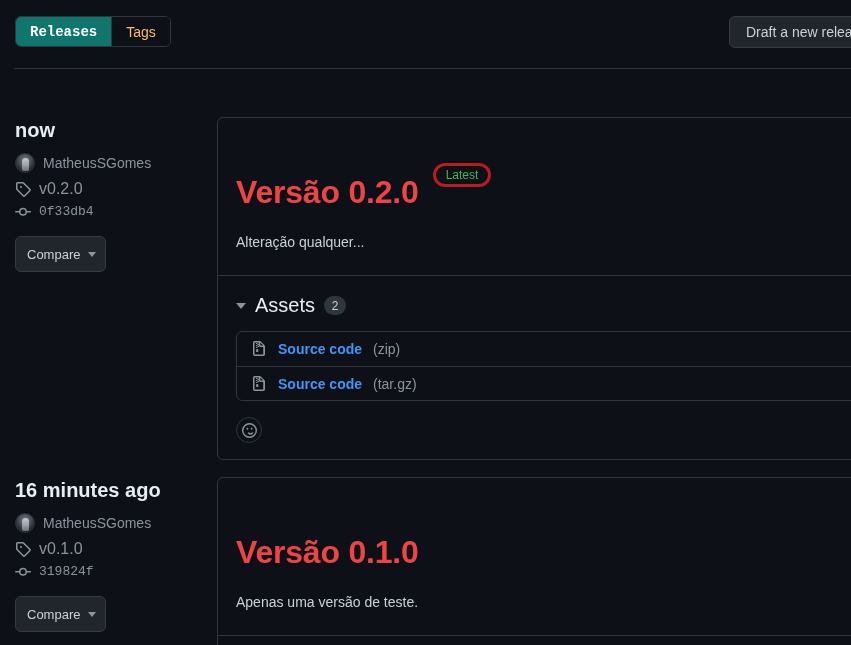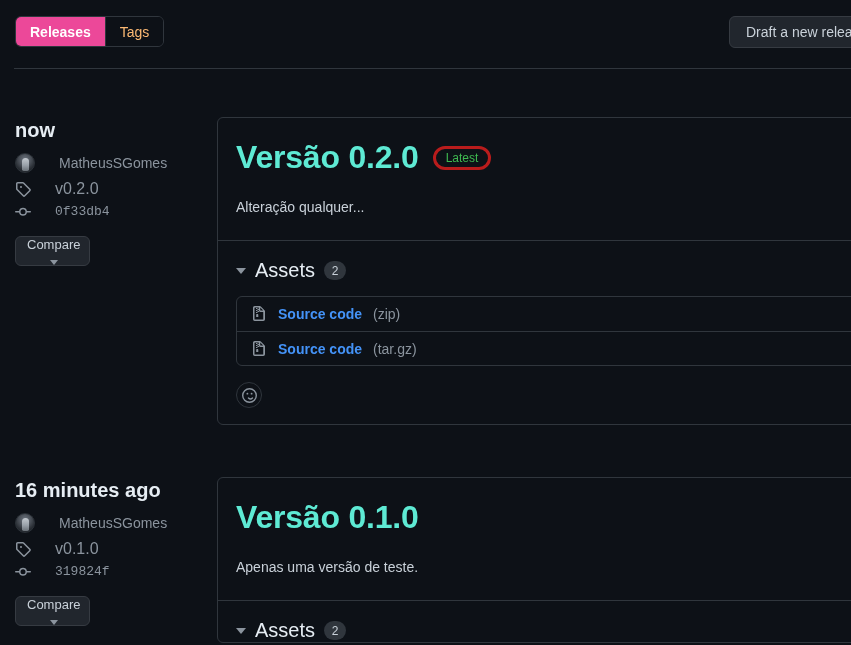--- a/index.html
+++ b/index.html
@@ -30,23 +30,24 @@
     padding: 0 14px;
     font-size: 14px;
     color: #fdba74;
     background: #0d1117;
     cursor: pointer;
     border: none;
     font-family: "Liberation Sans", sans-serif;
     line-height: 1;
   }
   .seg-btn.active {
-    background: #ec4899;
+    background: #0f766e;
     color: #ffffff;
     font-weight: 600;
+    font-family: Liberation Mono, monospace;
   }
   .seg-divider { width: 1px; background: #30363d; }
 
   .draft-btn {
     position: absolute; left: 729px; top: 16px;
     height: 32px;
     display: flex; align-items: center;
     padding: 0 16px;
     background: #21262d;
     border: 1px solid #363b42;
@@ -63,21 +64,21 @@
   }
 
   
   .release { position: absolute; left: 0; width: 851px; }
   .meta { position: absolute; left: 15px; top: 0; width: 190px; }
   .meta-date {
     font-size: 20px; font-weight: 600; color: #e6edf3;
     margin-bottom: 10px; line-height: 1.3;
   }
   .meta-row {
-    display: flex; align-items: center; gap: 24px;
+    display: flex; align-items: center; gap: 8px;
     margin-bottom: 6px;
   }
   .avatar {
     width: 20px; height: 20px; border-radius: 50%;
     background: radial-gradient(circle at 50% 32%, #6e7681 0%, #4a5058 38%, #262b31 70%, #1c2026 100%);
     border: 1px solid #2b3138;
     flex: 0 0 auto;
     position: relative;
     overflow: hidden;
   }
@@ -92,50 +93,49 @@
   .meta-sha {
     font-size: 13px; color: #8b949e;
     font-family: "Liberation Mono", "DejaVu Sans Mono", monospace;
     line-height: 1.2;
   }
   .icon { flex: 0 0 auto; display: block; }
 
   .compare-btn {
     margin-top: 10px;
     display: inline-flex; align-items: center; gap: 8px;
-    height: 30px;
+    height: 36px;
     padding: 0 9px 0 11px;
     background: #21262d;
     border: 1px solid #363b42;
     border-radius: 6px;
     color: #c9d1d9;
     font-size: 13px;
     cursor: pointer;
-    flex-direction: column;
   }
   .caret {
     width: 0; height: 0;
     border-left: 4px solid transparent;
     border-right: 4px solid transparent;
     border-top: 5px solid #8b949e;
   }
 
   
   .card {
     position: absolute; left: 217px; top: 0; width: 660px;
     border: 1px solid #30363d;
     border-radius: 6px;
     background: #0d1117;
     overflow: hidden;
   }
   .card-head { padding: 22px 18px 22px 18px; }
   .rel-title-row { display: flex; align-items: center; gap: 14px; }
   .rel-title {
-    font-size: 32px; font-weight: bold; color: #5eead4;
-    line-height: 1.1; letter-spacing: -0.2px;
+    font-size: 32px; font-weight: bold; color: #ef4444;
+    line-height: 1.1; letter-spacing: -0.2px; margin-top: 35px;
   }
   .latest-badge {
     display: inline-flex; align-items: center;
     height: 24px; padding: 0 10px;
     border: 3px solid #b91c1c;
     border-radius: 12px;
     color: #3fb950;
     font-size: 12px;
     font-weight: 500;
   }

